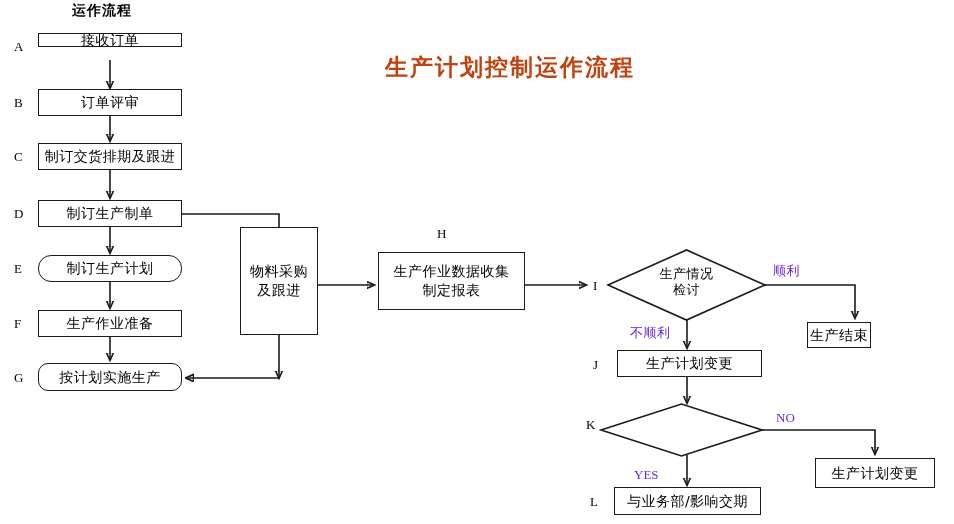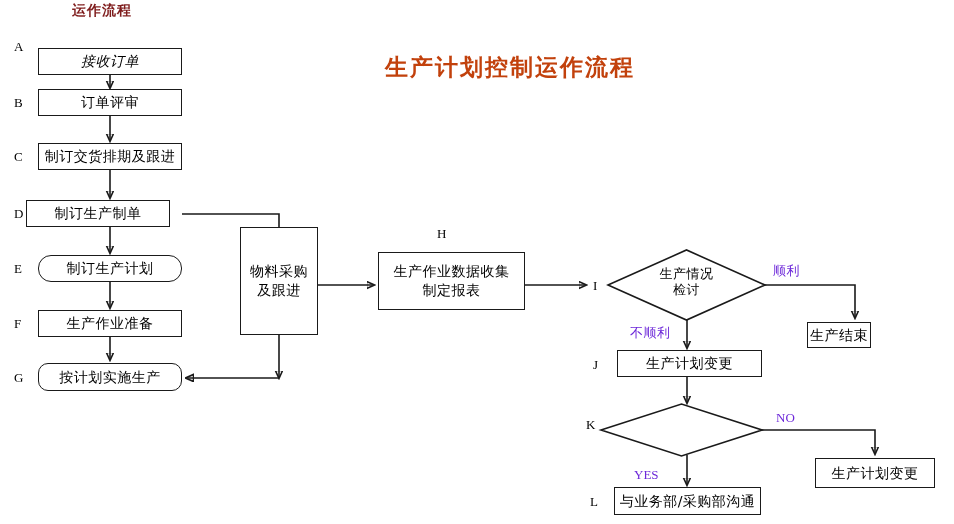--- a/index.html
+++ b/index.html
@@ -41,21 +41,21 @@
     color:#6d28d9;
     white-space:nowrap;
     letter-spacing:0.5px;
   }
   .caption.serif{font-family:"Liberation Serif","DejaVu Serif",serif;font-size:13px;letter-spacing:0;}
 
   .heading{
     position:absolute;
     font-weight:bold;
     font-size:14px;
-    color:#7f1d1d;
+    color:#000000;
     white-space:nowrap;
     letter-spacing:1px;
   }
   .title{
     position:absolute;
     font-weight:bold;
     font-size:23px;
     color:#c2410c;
     white-space:nowrap;
     letter-spacing:2px;
@@ -118,36 +118,36 @@
     <path d="M762,430 L875,430 L875,454" marker-end="url(#ah)"></path>
 
     <line x1="687" y1="455" x2="687" y2="485" marker-end="url(#ah)"></line>
   </svg>
 
   <div class="heading" style="left:72px;top:2px;">运作流程</div>
 
   <div class="title" style="left:385px;top:52px;">生产计划控制运作流程</div>
 
   <div class="tag" style="left:14px;top:39px;">A</div>
-  <div class="box" style="left:38px;top:48px;width:144px;height:27px;font-style:italic;">
+  <div class="box" style="left:38px;top:33px;width:144px;height:14px;">
     <span class="ln">接收订单</span>
   </div>
 
   <div class="tag" style="left:14px;top:95px;">B</div>
   <div class="box" style="left:38px;top:89px;width:144px;height:27px;">
     <span class="ln">订单评审</span>
   </div>
 
   <div class="tag" style="left:14px;top:149px;">C</div>
   <div class="box" style="left:38px;top:143px;width:144px;height:27px;">
     <span class="ln">制订交货排期及跟进</span>
   </div>
 
   <div class="tag" style="left:14px;top:206px;">D</div>
-  <div class="box" style="left:26px;top:200px;width:144px;height:27px;">
+  <div class="box" style="left:38px;top:200px;width:144px;height:27px;">
     <span class="ln">制订生产制单</span>
   </div>
 
   <div class="tag" style="left:14px;top:261px;">E</div>
   <div class="box" style="left:38px;top:255px;width:144px;height:27px;border-radius:13px;">
     <span class="ln">制订生产计划</span>
   </div>
 
   <div class="tag" style="left:14px;top:316px;">F</div>
   <div class="box" style="left:38px;top:310px;width:144px;height:27px;">
@@ -202,16 +202,16 @@
 
   <div class="caption serif" style="left:776px;top:410px;">NO</div>
   <div class="caption serif" style="left:634px;top:467px;">YES</div>
 
   <div class="box" style="left:815px;top:458px;width:120px;height:30px;">
     <span class="ln">生产计划变更</span>
   </div>
 
   <div class="tag" style="left:590px;top:494px;">L</div>
   <div class="box" style="left:614px;top:487px;width:147px;height:28px;">
-    <span class="ln">与业务部/采购部沟通</span>
+    <span class="ln">与业务部/影响交期</span>
   </div>
 
 </div>
 
 </body></html>

